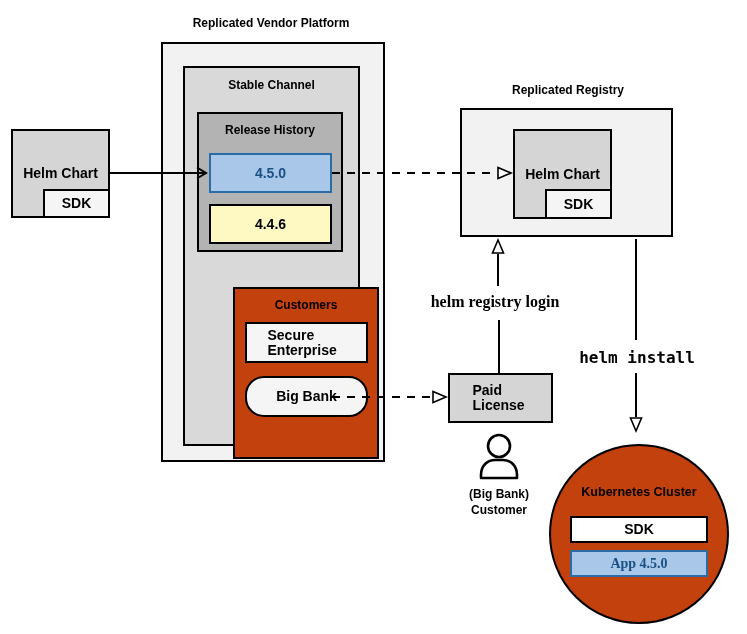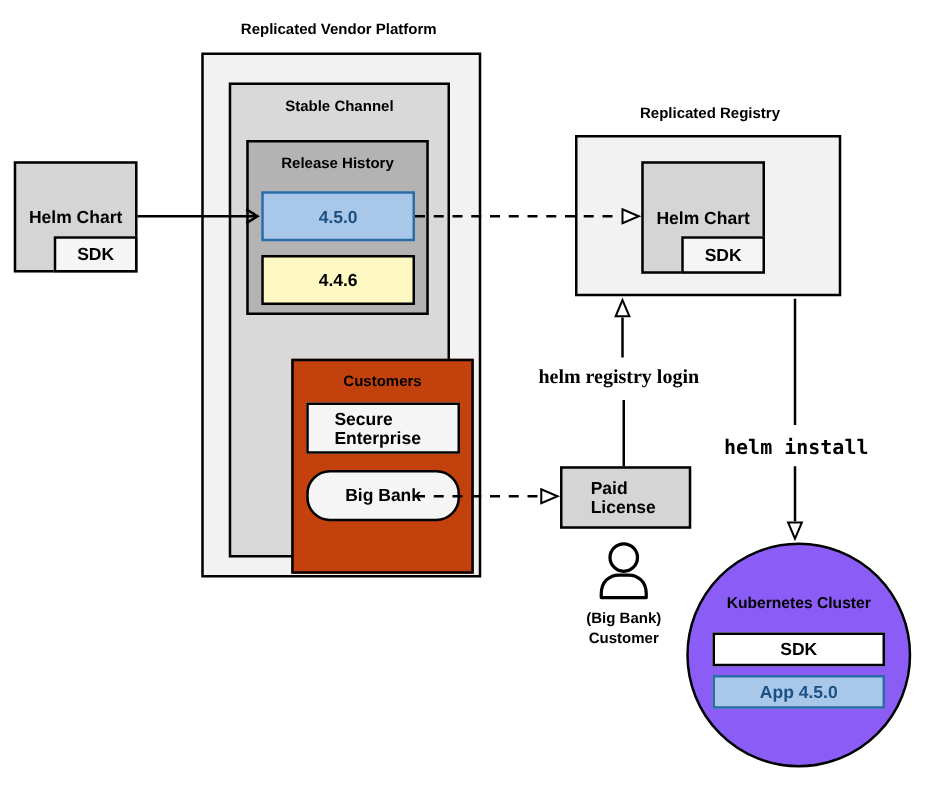--- a/index.html
+++ b/index.html
@@ -73,24 +73,24 @@
     <path d="M4,48 L4,45 C4,35 11,30 18,30 L26,30 C33,30 40,35 40,45 L40,48 Z" fill="#ffffff" stroke="#000000" stroke-width="2.6" stroke-linejoin="round"></path>
   </svg>
   <div class="lbl" style="left:439px;top:486px;width:120px;line-height:16px;">
     <div>(Big Bank)</div>
     <div>Customer</div>
   </div>
 
   <div class="mono" style="left:385px;top:293px;width:220px;font-family:Liberation Serif, serif;">helm registry login</div>
   <div class="mono" style="left:557px;top:348px;width:160px;text-align:center;">helm install</div>
 
-  <div class="box" style="left:549px;top:434px;width:180px;height:180px;border-radius:50%;background:#8b5cf6;">
+  <div class="box" style="left:549px;top:444px;width:180px;height:180px;border-radius:50%;background:#c2410c;">
     <div class="lbl" style="left:0;top:39px;width:176px;font-size:12.5px;">Kubernetes Cluster</div>
     <div class="cell" style="left:19px;top:70px;width:138px;height:27px;background:#ffffff;">SDK</div>
-    <div class="cell" style="left:19px;top:104px;width:138px;height:27px;background:#a9c7e8;border-color:#2a6ca6;color:#1a5084;">App 4.5.0</div>
+    <div class="cell" style="left:19px;top:104px;width:138px;height:27px;background:#a9c7e8;border-color:#2a6ca6;color:#1a5084;font-family:Liberation Serif, serif;">App 4.5.0</div>
   </div>
 
   <svg class="overlay" width="747" height="634" viewBox="0 0 747 634">
 
     <g>
       <path d="M110,173 H205" stroke="#000" stroke-width="2" fill="none"></path>
       <path d="M197,167.5 L206,173 L197,178.5" stroke="#000" stroke-width="2" fill="none"></path>
     </g>
 
     <g>

